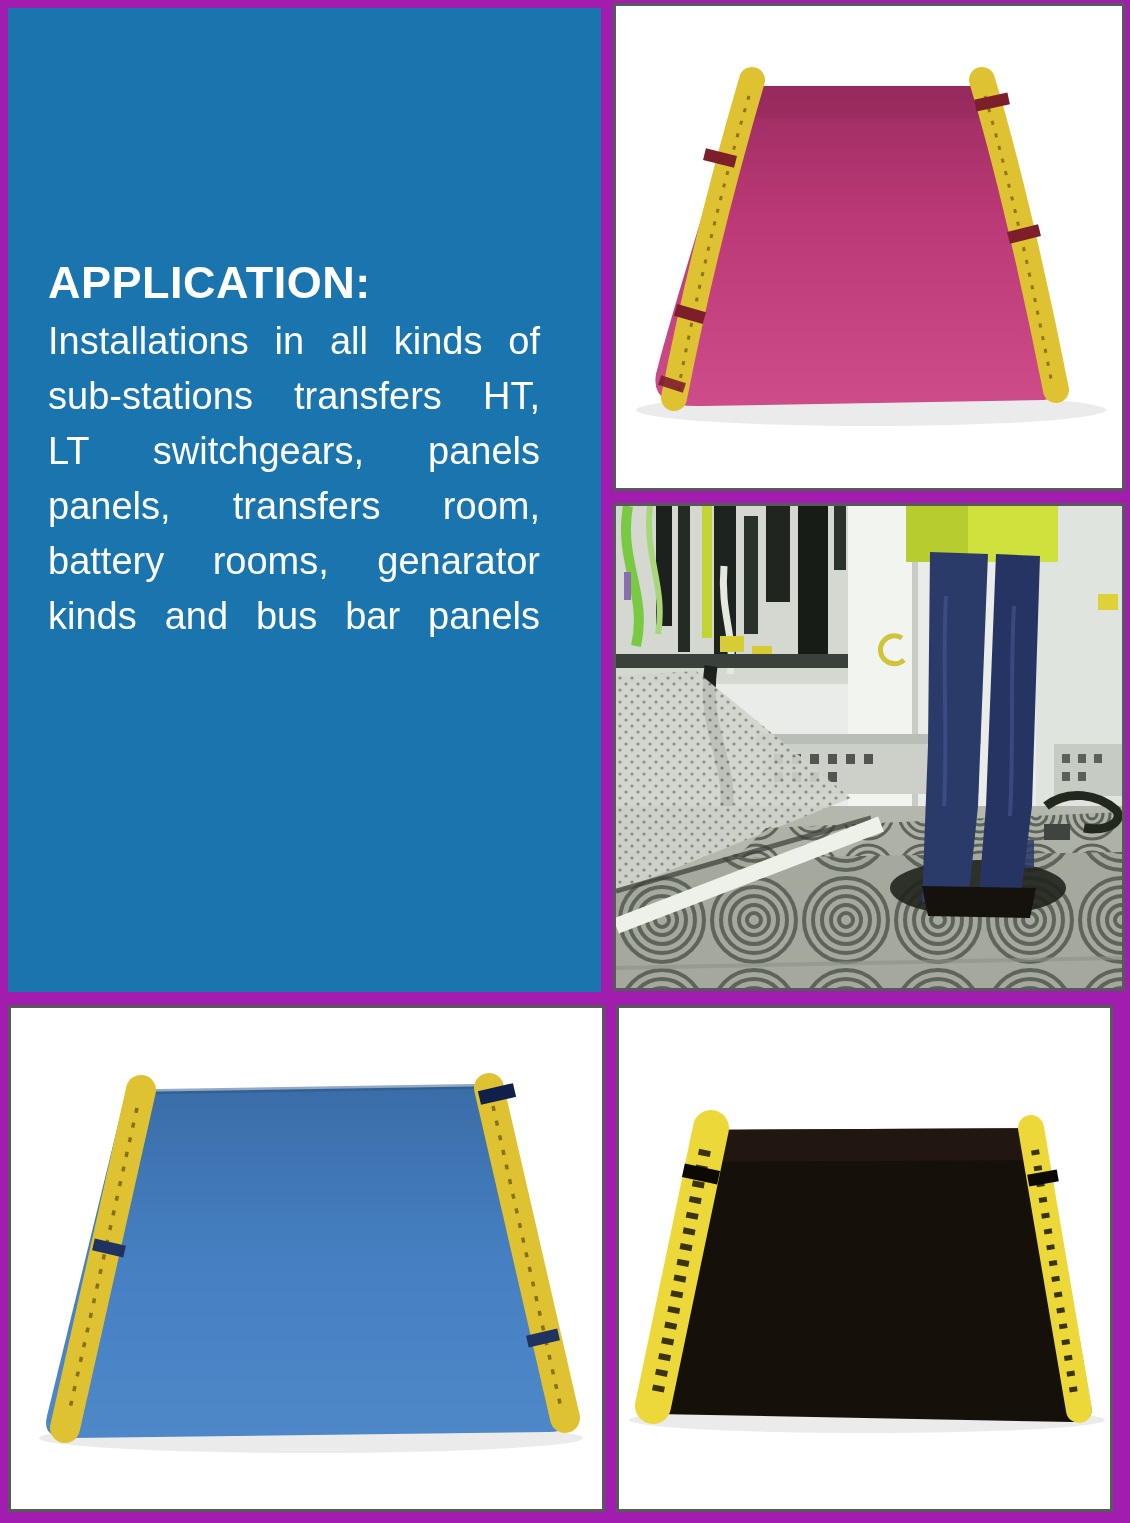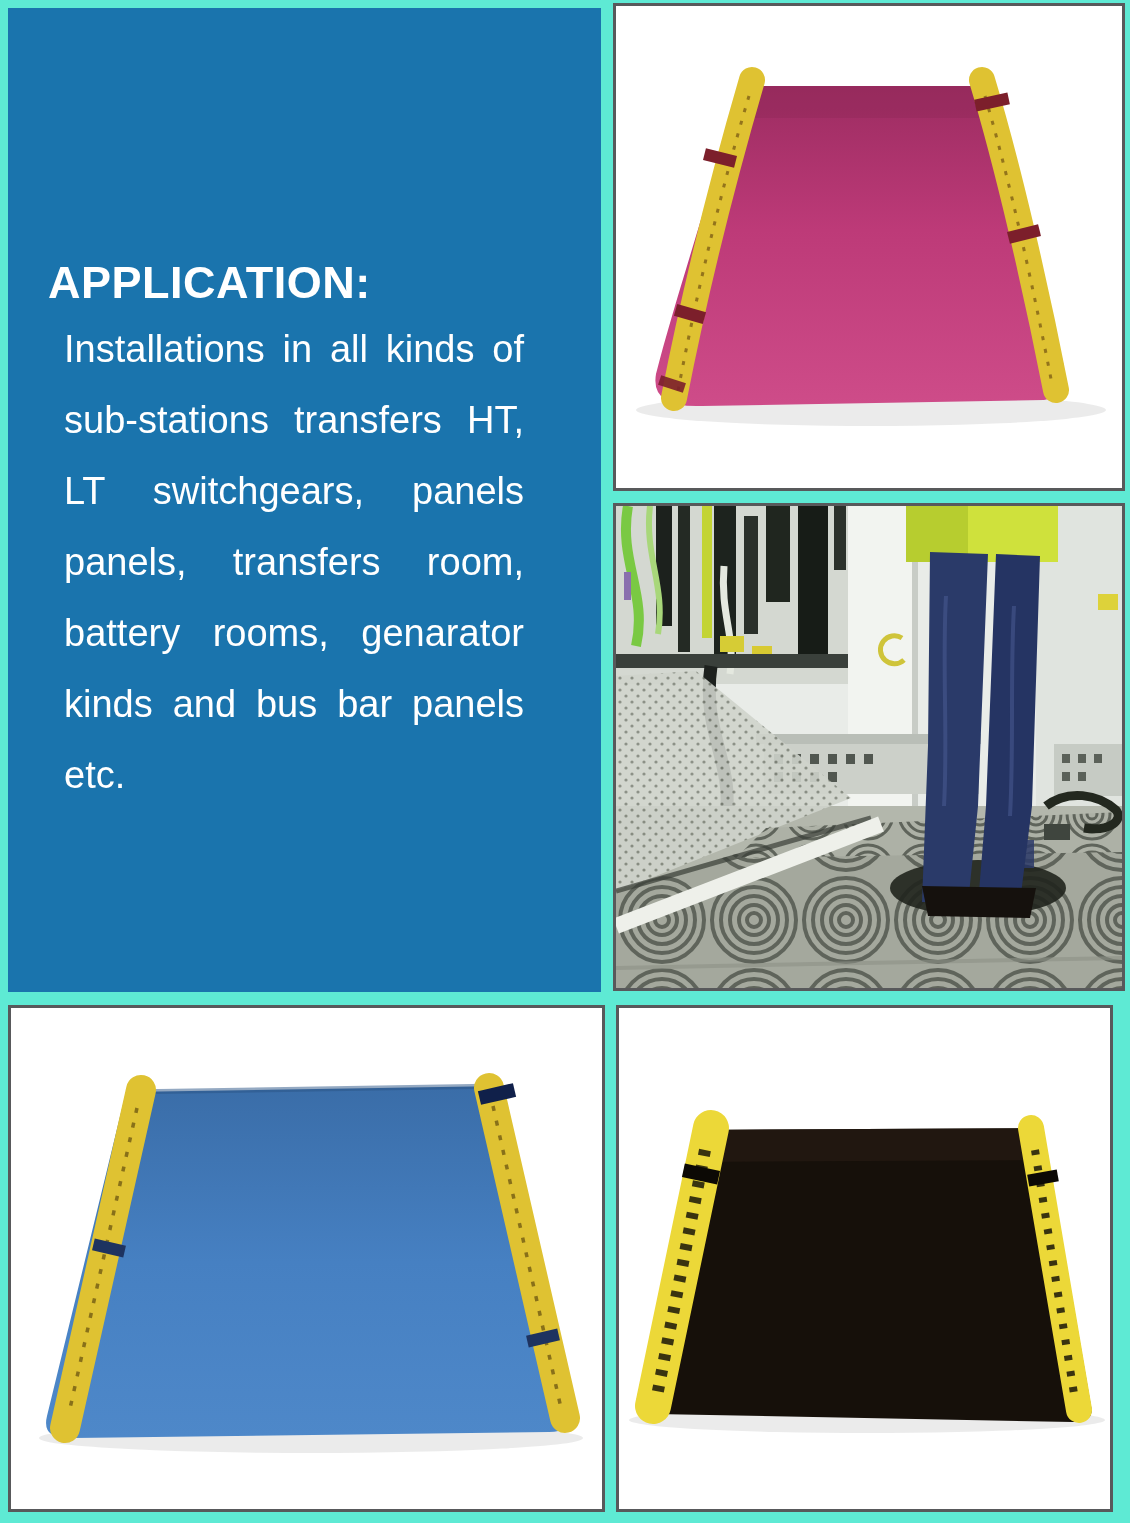--- a/index.html
+++ b/index.html
@@ -1,21 +1,21 @@
 <!DOCTYPE html>
 <html style="--panel-blue: #1a74ad; --frame-border: #58595b; --mat-pink: #bd3a78; --mat-pink-dark: #9c2c61; --mat-pink-light: #ce4c89; --mat-blue: #4680c2; --mat-blue-dark: #3a6da8; --mat-blue-light: #4e88c9; --mat-black: #16100a; --edge-yellow: #dfc232; --edge-yellow-bright: #ecd838; --dash-maroon: #7c1f2b; --dash-navy: #1e3360; --photo-wall: #e9ece8; --photo-vest: #cfe13c; --photo-pants: #2a3a69; --photo-cable-green: #7ac943; --photo-cable-yellow: #d6cc35; --photo-floor: #b3b7ac; --photo-swirl: #5f645b; --photo-dark: #1c211d;"><head>
 <meta charset="utf-8">
 <style>
   html,body{margin:0;padding:0;background:#ffffff;}
-  .page{position:relative;width:1130px;height:1523px;background:#5eead4;overflow:hidden;
+  .page{position:relative;width:1130px;height:1523px;background:#a21caf;overflow:hidden;
         font-family:"Liberation Sans", sans-serif;}
   .panel{position:absolute;left:8px;top:8px;width:593px;height:984px;background:var(--panel-blue,#1a74ad);}
   .text{position:absolute;left:40px;top:252px;width:492px;color:#fff;}
   .text h2{margin:0 0 8px 0;font-size:45px;line-height:46px;font-weight:700;letter-spacing:.5px;}
-  .jline{margin:16px;font-size:38px;line-height:55px;font-weight:400;
+  .jline{margin:0;font-size:38px;line-height:55px;font-weight:400;
          text-align:justify;text-align-last:justify;}
   .jline.last{text-align-last:left;}
   figure.frame{position:absolute;margin:0;background:#fff;border:3px solid var(--frame-border,#58595b);}
   .f1{left:613px;top:3px;width:506px;height:482px;}
   .f2{left:613px;top:503px;width:506px;height:482px;}
   .f3{left:8px;top:1005px;width:591px;height:501px;}
   .f4{left:616px;top:1005px;width:491px;height:501px;}
   figure.frame svg{display:block;width:100%;height:100%;}
 </style>
 </head>
@@ -25,21 +25,20 @@
 
   <section class="panel">
     <div class="text">
       <h2>APPLICATION:</h2>
       <p class="jline">Installations in all kinds of</p>
       <p class="jline">sub-stations transfers HT,</p>
       <p class="jline">LT switchgears, panels</p>
       <p class="jline">panels, transfers room,</p>
       <p class="jline">battery rooms, genarator</p>
       <p class="jline">kinds and bus bar panels</p>
-      <p class="jline last">etc.</p>
     </div>
   </section>
 
   <figure class="frame f1" aria-label="pink insulating rubber mat with yellow printed edges">
     <svg viewBox="0 0 506 482">
       <defs>
         <linearGradient id="pinkGrad" x1="0" y1="0" x2="0" y2="1">
           <stop offset="0" style="stop-color:var(--mat-pink-dark,#9c2c61)"></stop>
           <stop offset="0.45" style="stop-color:var(--mat-pink,#bd3a78)"></stop>
           <stop offset="1" style="stop-color:var(--mat-pink-light,#ce4c89)"></stop>

